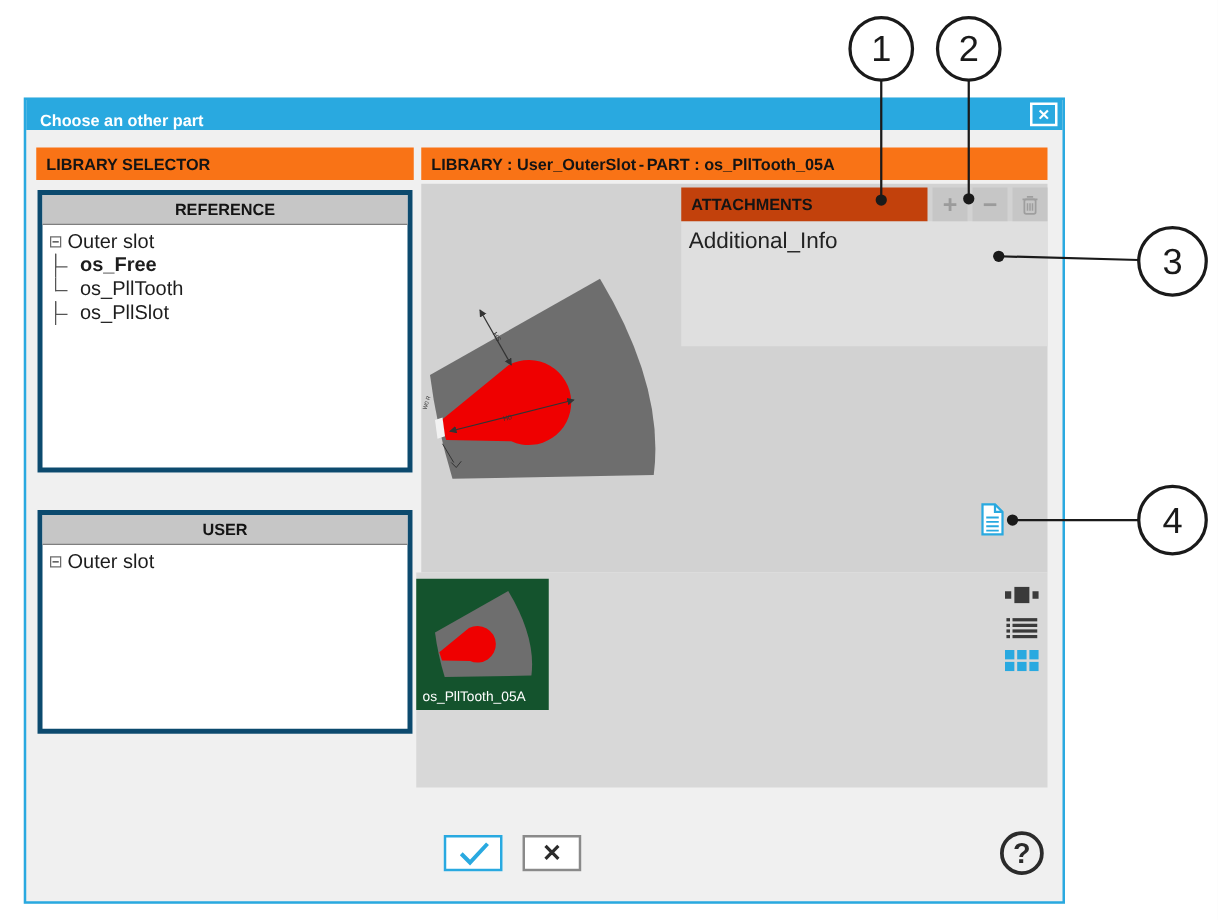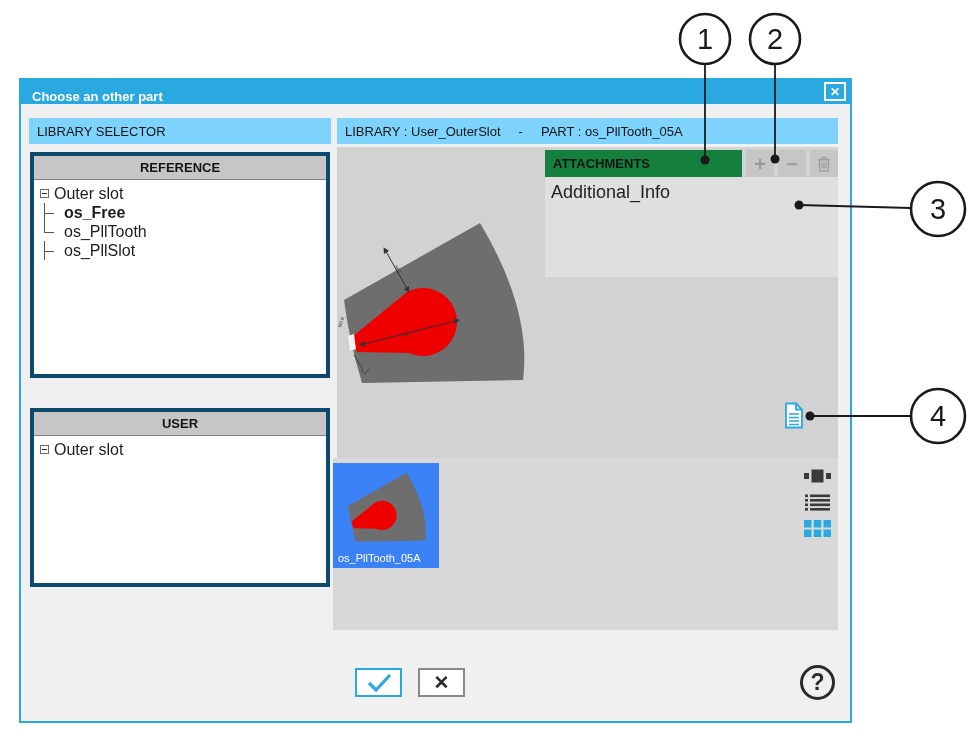--- a/index.html
+++ b/index.html
@@ -12,22 +12,22 @@
             background:#f0f0f0; border:2px solid #29a9e0; }
   .titlebar { position:absolute; left:0; top:0; width:100%; height:24px;
               background:#29a9e0; display:flex; align-items:flex-end; }
   .title { color:#ffffff; font-size:13px; font-weight:bold; padding-left:11px; }
   .closebtn { position:absolute; right:4px; top:2px; width:22px; height:19px;
               background:transparent; border:2px solid #ffffff; color:#ffffff;
               font-size:12px; font-weight:bold; line-height:14px; text-align:center;
               cursor:pointer; display:flex; align-items:center; justify-content:center; }
 
   
-  .sec-header { position:absolute; background:#7dd3fc; color:#141414;
-                font-size:13px; font-weight:normal; display:flex; align-items:center; }
+  .sec-header { position:absolute; background:#f97316; color:#141414;
+                font-size:13px; font-weight:bold; display:flex; align-items:center; }
 
   
   .lib-header { left:8px; top:38px; width:302px; height:26px; padding-left:8px; }
   .treebox { position:absolute; left:9px; width:300px; border:4px solid #0c4a6e;
              background:#ffffff; }
   .refbox  { top:72px;  height:226px; }
   .userbox { top:328px; height:179px; }
   .treebox .box-hd { height:24px; background:#c6c6c6; border-bottom:1px solid #7f7f7f;
                      color:#141414; font-size:13px; font-weight:bold;
                      display:flex; align-items:center; justify-content:center; }
@@ -41,42 +41,42 @@
   .child { padding-left:28px; }
   .child::before { content:''; position:absolute; left:8px; top:0; width:9px; height:10px;
                    border-left:1px solid #555555; border-bottom:1px solid #555555; }
   .child.cont::after { content:''; position:absolute; left:8px; top:0; bottom:0;
                        border-left:1px solid #555555; }
   .bold { font-weight:bold; }
   .sel-label { background:#29a9e0; color:#ffffff; flex:1; padding:2px 4px; margin-right:4px; }
 
   
   .part-header { left:316px; top:38px; width:501px; height:26px; padding-left:8px;
-                 gap:18px; }
+                 gap:2px; }
   .right-content { position:absolute; left:316px; top:67px; width:501px; height:311px;
                    background:#d2d2d2; }
   .att-block { position:absolute; left:208px; top:3px; width:293px; }
   .att-bar { display:flex; gap:4px; height:27px; }
-  .att-title { flex:1; background:#15803d; color:#141414; font-size:13px; font-weight:bold;
+  .att-title { flex:1; background:#c2410c; color:#141414; font-size:13px; font-weight:bold;
                display:flex; align-items:center; padding-left:8px; }
   .att-btn { width:28px; height:27px; background:#c6c6c6; border:none; cursor:pointer;
              display:flex; align-items:center; justify-content:center;
              color:#9b9b9b; font-size:20px; font-weight:bold; line-height:1; }
   .att-list { background:#dfdfdf; height:100px; margin-top:0; }
   .att-item { font-size:18px; color:#222222; padding:5px 6px; cursor:default; }
 
   .preview { position:absolute; left:0; top:68px; width:195px; height:175px; }
 
   .doc-icon { position:absolute; left:447px; top:255px; width:20px; height:27px; cursor:pointer; }
 
   
   .thumb-strip { position:absolute; left:312px; top:378px; width:505px; height:172px;
                  background:#d8d8d8; }
   .thumb { position:absolute; left:0; top:5px; width:106px; height:105px;
-           background:#3b82f6; cursor:pointer; }
+           background:#14532d; cursor:pointer; }
   .thumb-label { position:absolute; left:5px; bottom:4px; color:#ffffff; font-size:11px; }
   .thumb svg.mini { position:absolute; left:12px; top:6px; }
   .view-icons { position:absolute; left:470px; top:10px; width:28px; display:flex;
                 flex-direction:column; gap:9px; align-items:center; }
   .view-btn { width:27px; height:17px; background:transparent; border:none; cursor:pointer;
               display:flex; align-items:center; justify-content:center; padding:0; }
 
   
   .btn { position:absolute; top:588px; width:47px; height:29px; background:#ffffff;
          cursor:pointer; display:flex; align-items:center; justify-content:center; }

